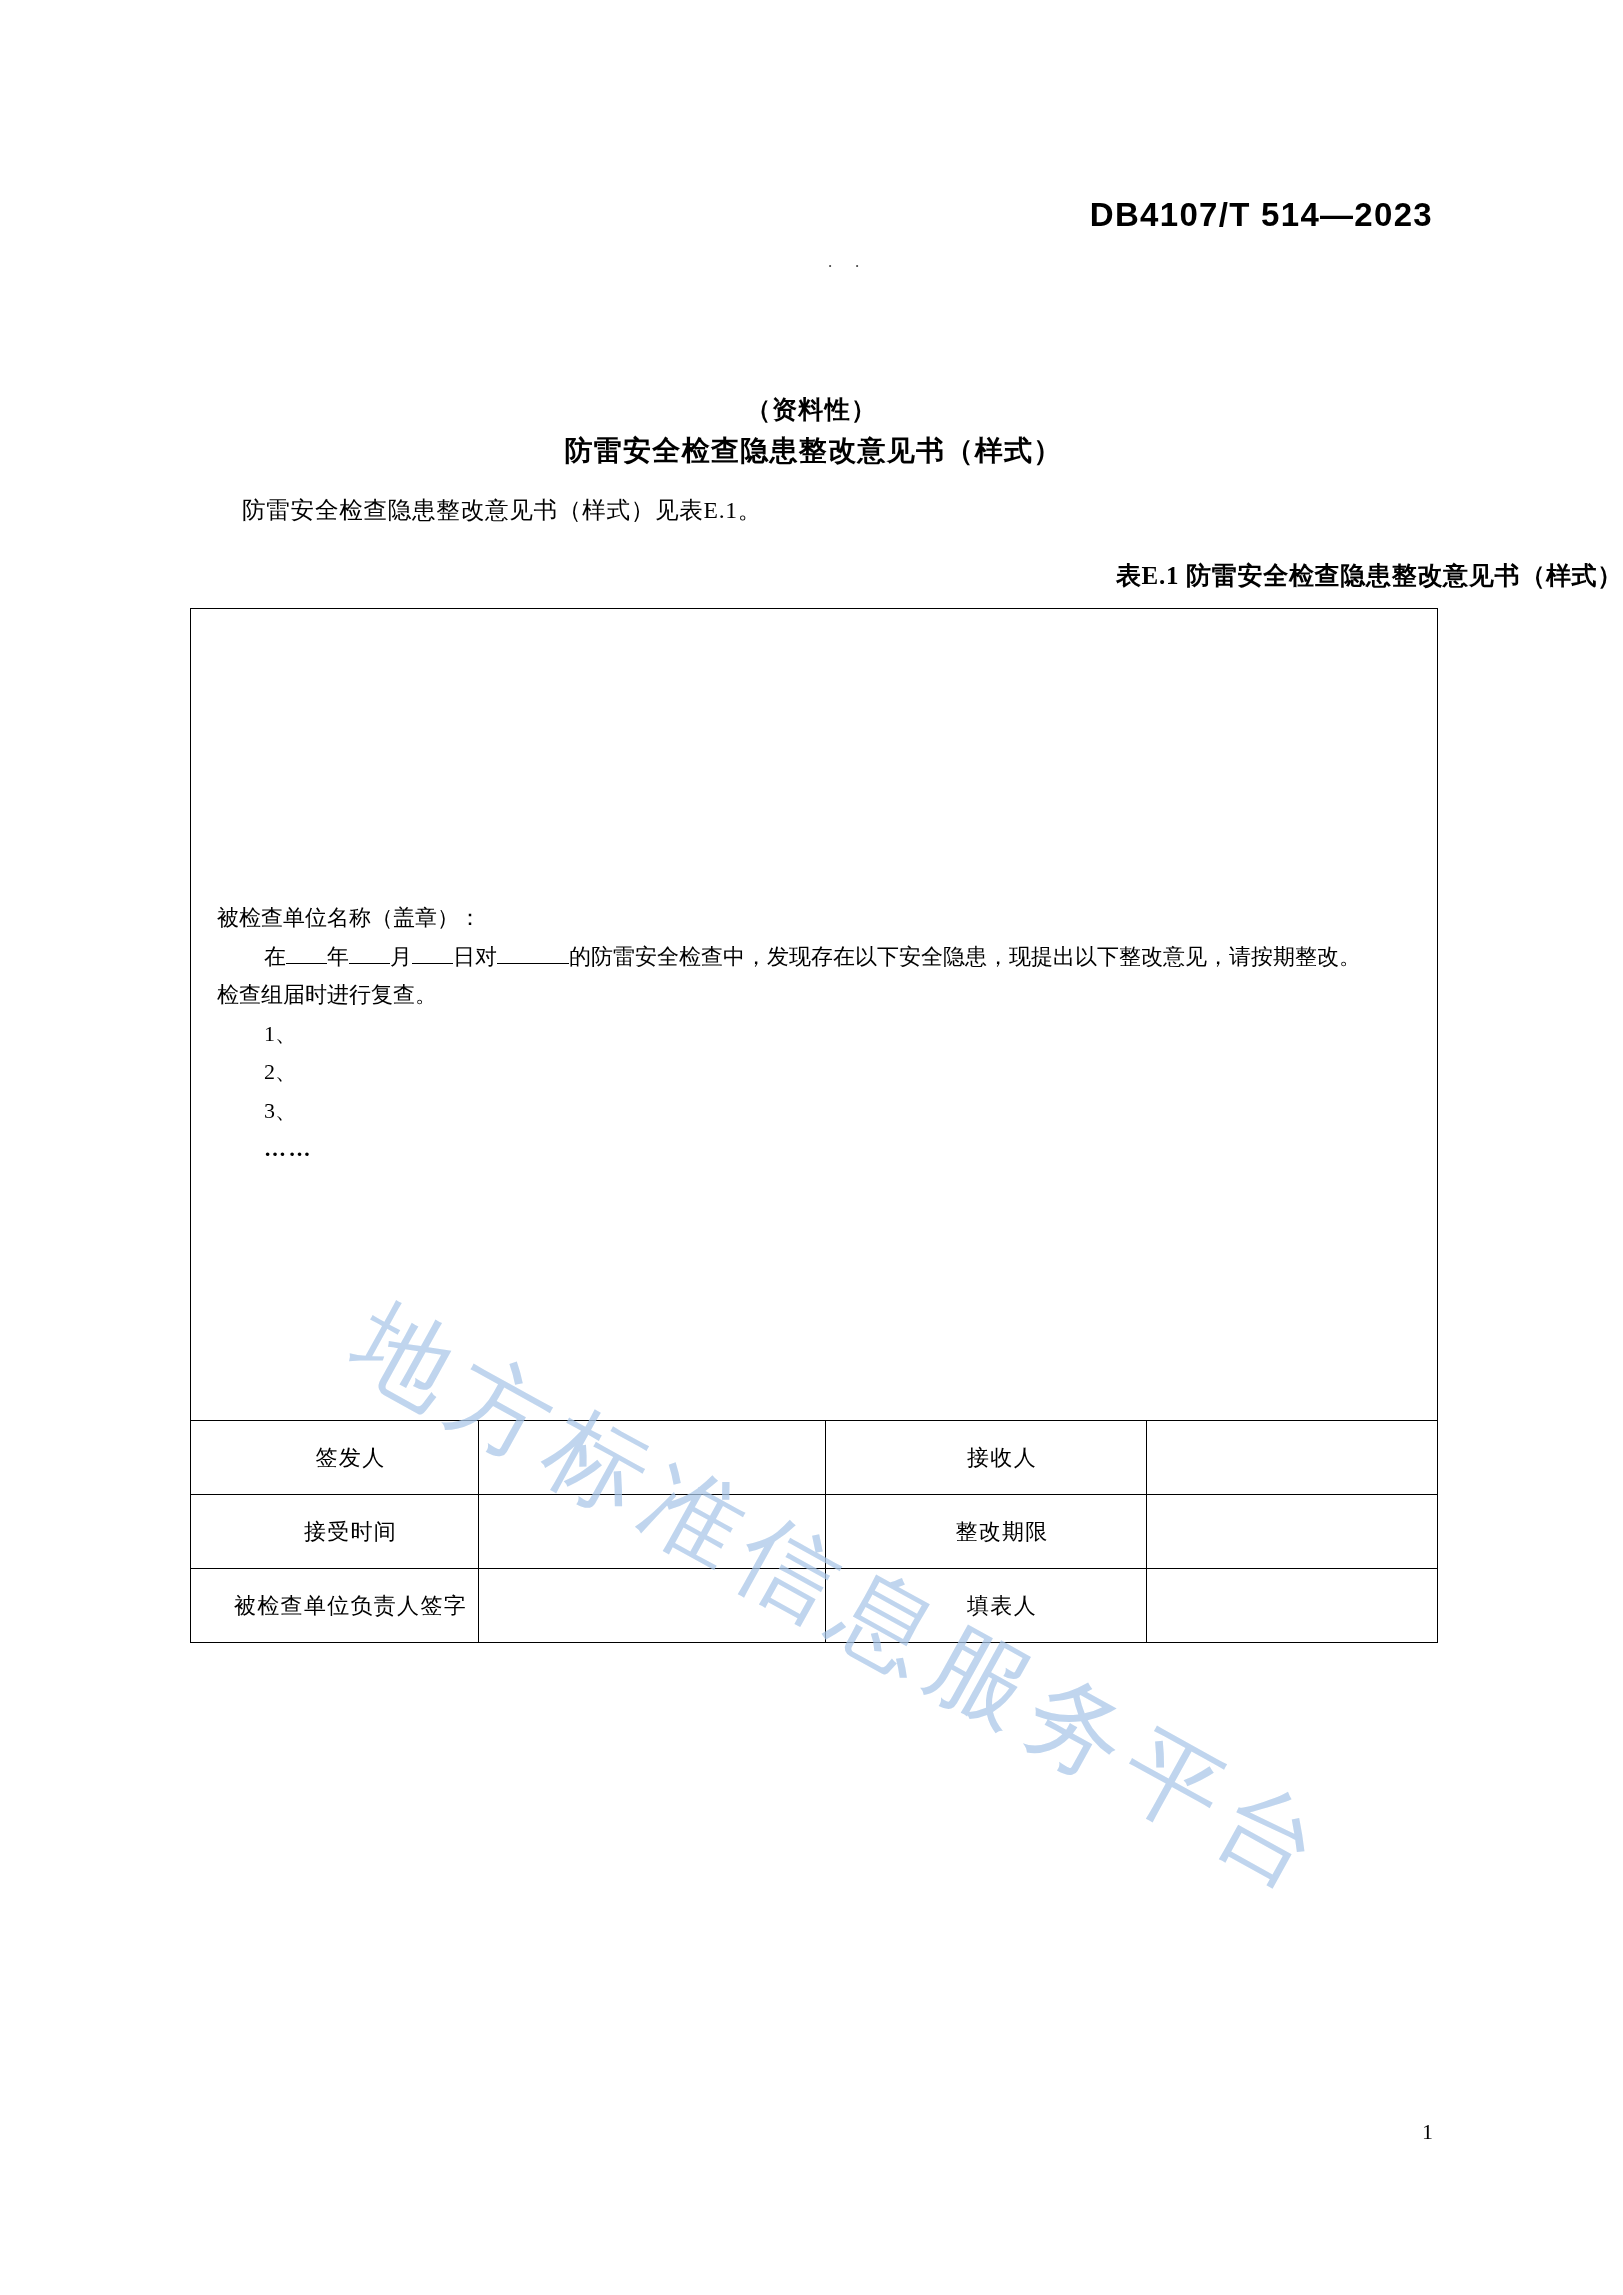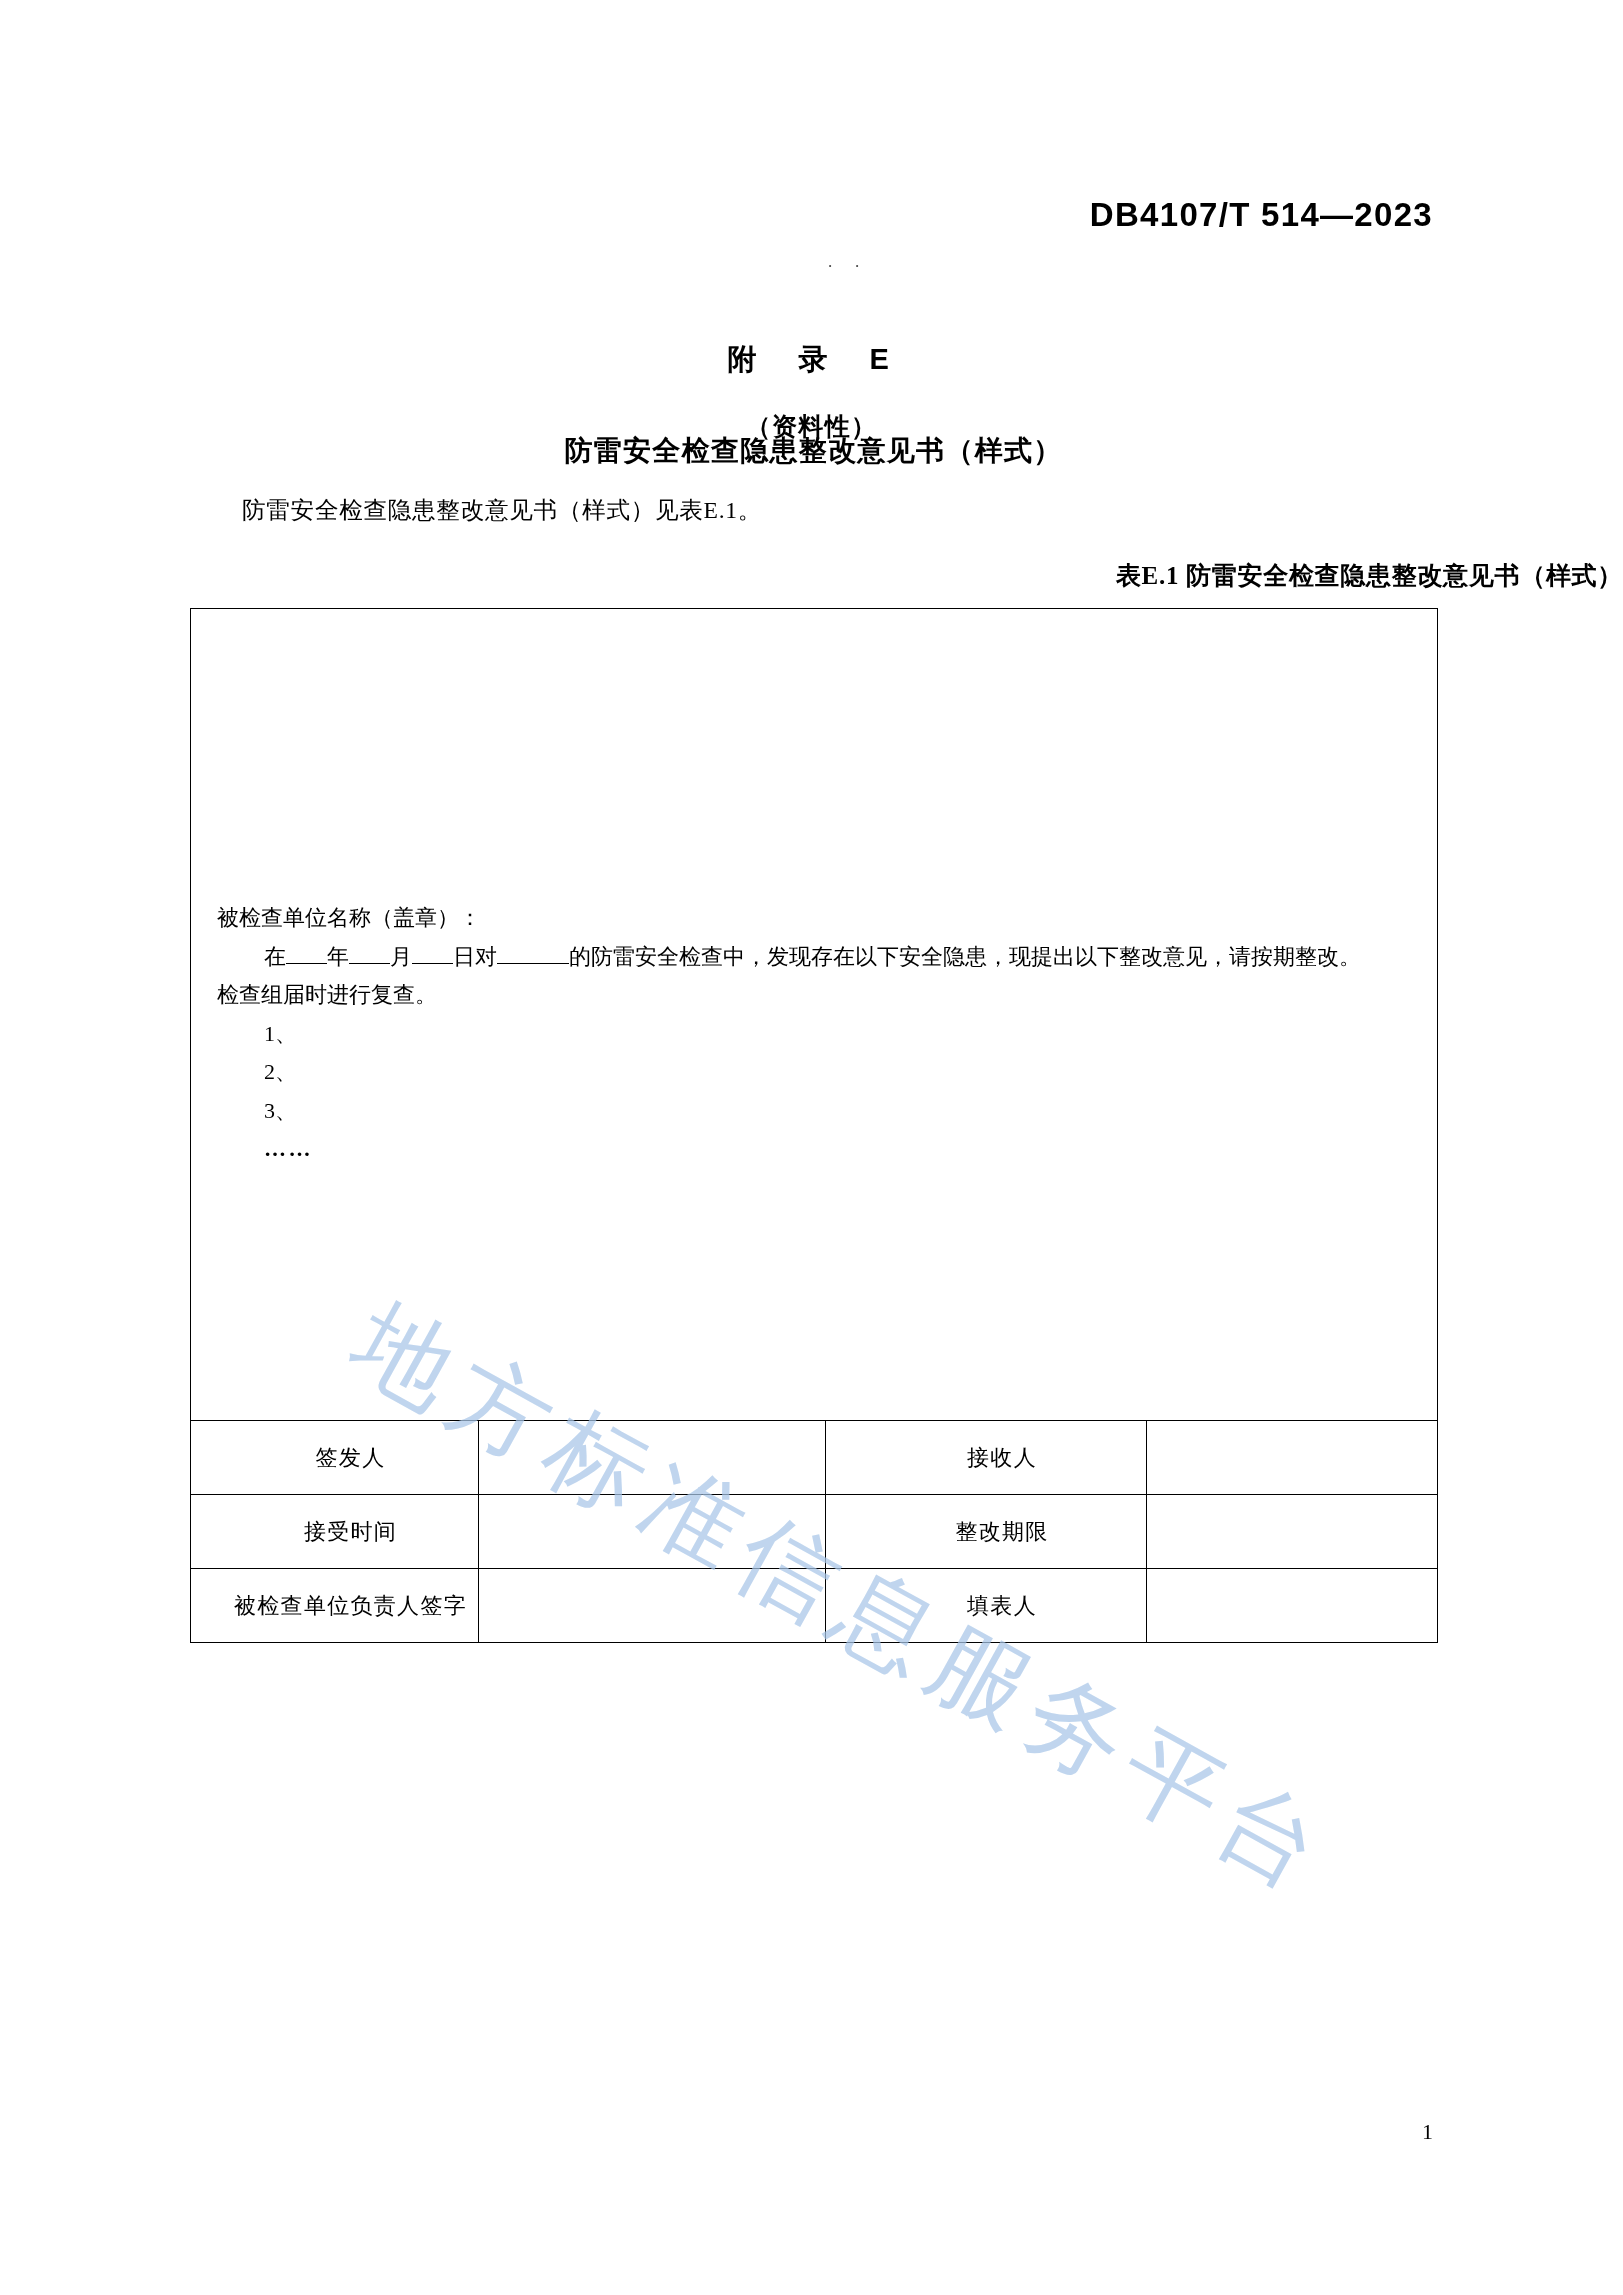--- a/index.html
+++ b/index.html
@@ -44,21 +44,21 @@
     left: 0;
     width: 100%;
     text-align: center;
     font-family: "Liberation Sans", "DejaVu Sans", sans-serif;
     font-weight: bold;
     font-size: 29px;
     letter-spacing: 6.5px;
   }
   .annex-sub {
     position: absolute;
-    top: 410px;
+    top: 393px;
     left: 0;
     width: 100%;
     text-align: center;
     font-size: 25px;
     font-weight: bold;
     letter-spacing: 1.3px;
   }
   .annex-name {
     position: absolute;
     top: 432px;
@@ -161,21 +161,20 @@
   }
 </style>
 </head>
 <body>
 
 <div class="page">
 
   <div class="header-std">DB4107/T 514—2023</div>
   <div class="tiny-marks">.  .</div>
 
-  <div class="annex-title">附　录　E</div>
   <div class="annex-sub">（资料性）</div>
   <div class="annex-name">防雷安全检查隐患整改意见书（样式）</div>
 
   <div class="body-line">防雷安全检查隐患整改意见书（样式）见表E.1。</div>
 
   <div class="table-caption">表E.1 防雷安全检查隐患整改意见书（样式）</div>
 
   <table class="form-table">
     <colgroup>
       <col style="width:288px">

